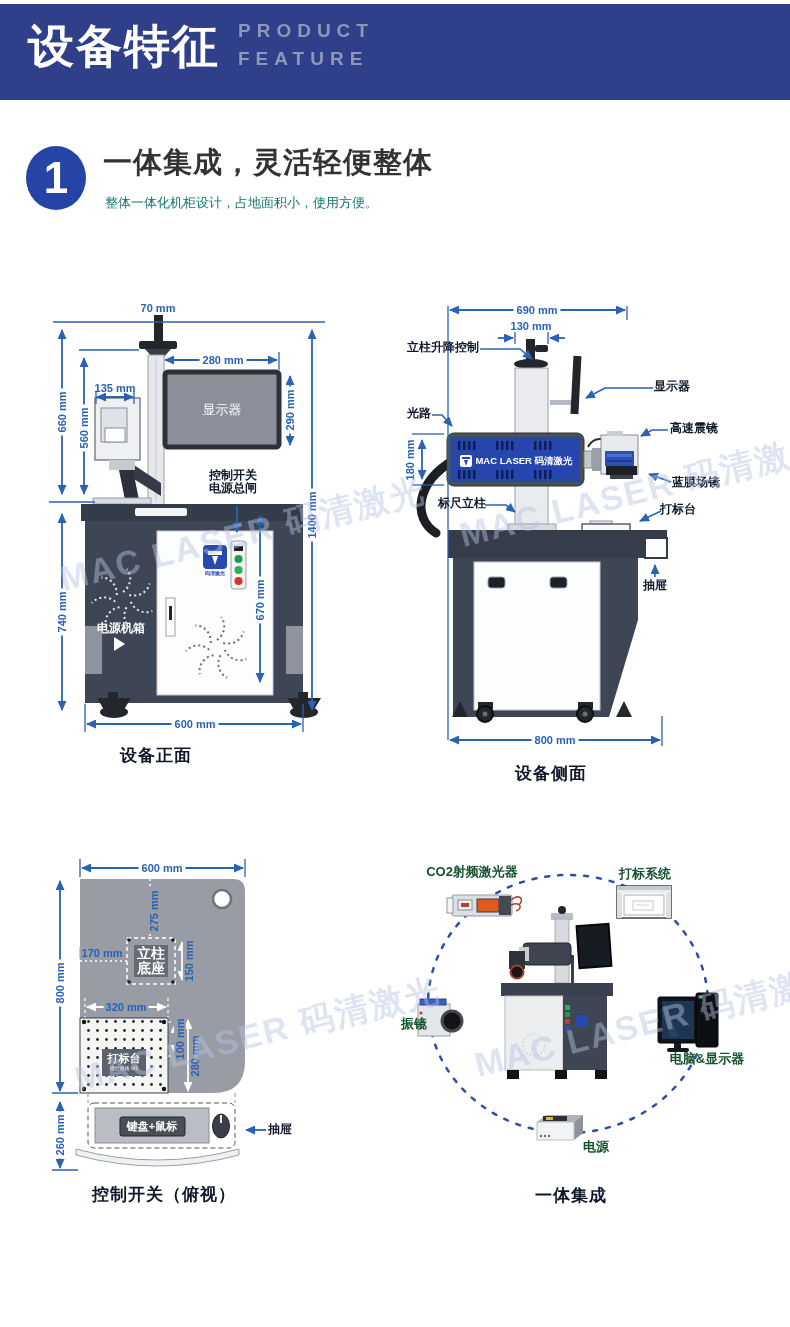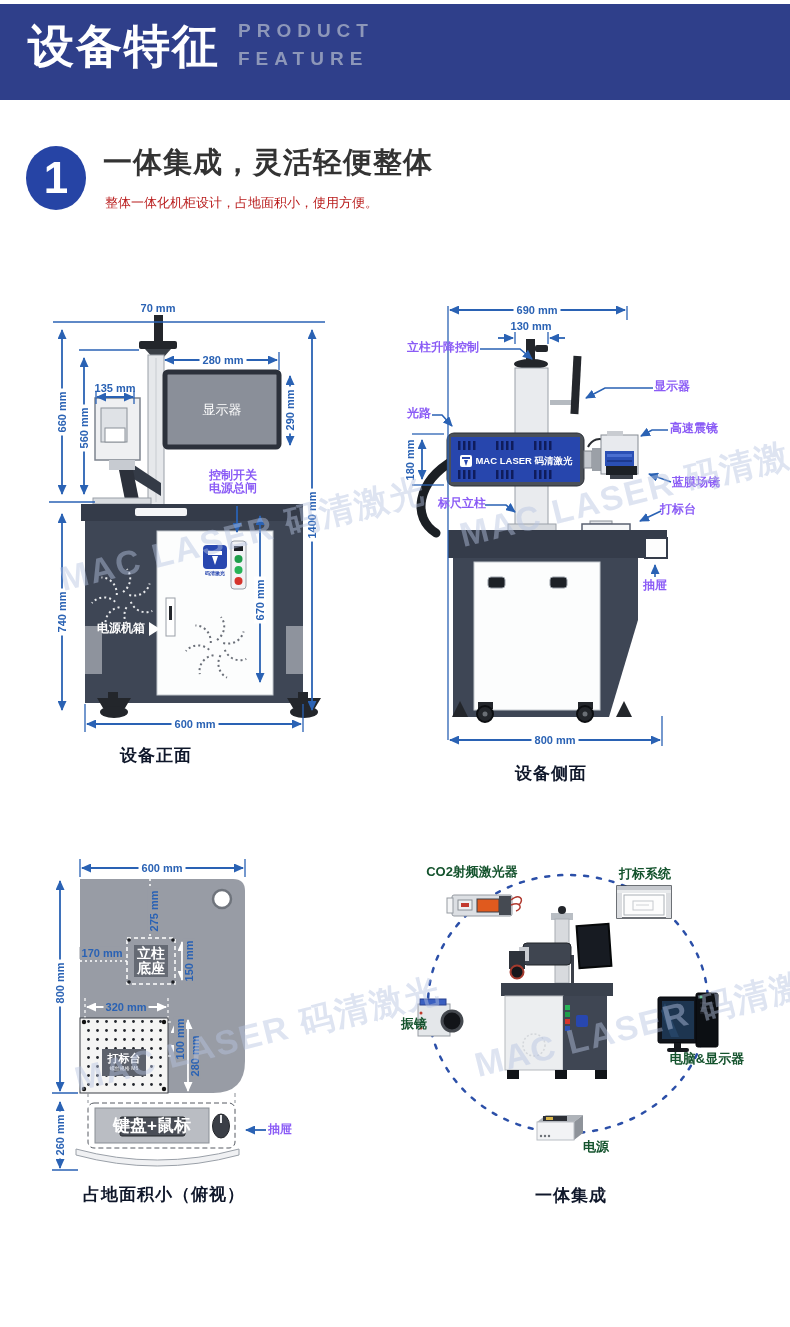--- a/index.html
+++ b/index.html
@@ -6,30 +6,30 @@
   #page{position:relative;width:790px;height:1327px;background:#fff;overflow:hidden;
         font-family:"Liberation Sans","DejaVu Sans",sans-serif;}
   
   .hdr{position:absolute;left:0;top:4px;width:790px;height:96px;}
   .hdr-title{position:absolute;left:28px;top:12px;font-size:46px;font-weight:800;color:#fff;letter-spacing:2px;}
   .hdr-sub{position:absolute;left:238px;font-size:19px;font-weight:700;letter-spacing:6px;color:#8d97b9;}
   
   .badge{position:absolute;left:26px;top:146px;width:60px;height:64px;border-radius:50%;
          display:flex;align-items:center;justify-content:center;color:#fff;font-size:44px;font-weight:800;}
   .f-title{position:absolute;left:103px;top:143px;font-size:29px;font-weight:800;color:#333;letter-spacing:1px;}
-  .f-desc{position:absolute;left:105px;top:194px;font-size:13px;color:#b91c1c;text-align:right;}
+  .f-desc{position:absolute;left:105px;top:194px;font-size:13px;color:#0f766e;text-align:right;}
   
   .panel{position:absolute;}
   .panel svg{position:absolute;left:0;top:0;}
   
   .t,.tv{position:absolute;white-space:nowrap;line-height:1.1;}
   .t{transform:translate(-50%,-50%);}
   .tv{transform:translate(-50%,-50%) rotate(-90deg);}
   .dim{color:#2a62b4;font-weight:700;font-size:11px;}
-  .lbl{color:#8b5cf6;font-weight:700;font-size:12px;}
+  .lbl{color:#0f172a;font-weight:700;font-size:12px;}
   .bgw{background:#fff;padding:0 3px;}
   .bgg{background:#989ca5;padding:0 2px;}
   .wh{color:#fff;}
   .cap{color:#0f172a;font-weight:800;font-size:17px;letter-spacing:1px;}
   .ilbl{color:#14532d;font-weight:700;font-size:13px;}
   .tiny{font-size:5px;letter-spacing:0;}
   .wm{position:absolute;color:#b7c4e2;opacity:.45;font-weight:700;font-size:34px;
       letter-spacing:2px;white-space:nowrap;transform:rotate(-14deg);z-index:6;pointer-events:none;}
   .ctr{text-align:center;}
   .ptri{width:0;height:0;border:7px solid transparent;border-left:11px solid #fff;display:inline-block;margin-left:4px;}
@@ -154,21 +154,21 @@
     <div class="tv dim bgw" style="left:255px;top:110px;">290 mm</div>
     <div class="tv dim bgw" style="left:27px;top:312px;">740 mm</div>
     <div class="tv dim bgw" style="left:225px;top:300px;">670 mm</div>
     <div class="tv dim bgw" style="left:277px;top:215px;">1400 mm</div>
     <div class="t dim bgw" style="left:160px;top:424px;">600 mm</div>
     <div class="t wh" style="left:187px;top:110px;font-size:13px;">显示器</div>
     <div class="t lbl ctr" style="left:198px;top:182px;">
       <div>控制开关</div>
       <div>电源总闸</div>
     </div>
-    <div class="pwr" style="position:absolute;left:62px;top:320px;">
+    <div class="pwr" style="position:absolute;left:62px;top:320px;flex-direction:column;">
       <span class="wh" style="font-size:12px;font-weight:700;">电源机箱</span>
       <span class="ptri"></span>
     </div>
     <div class="t tiny" style="left:180px;top:274px;color:#2847af;font-weight:700;">码清激光</div>
     <div class="t cap" style="left:121px;top:456px;">设备正面</div>
   </div>
 
   <div class="panel" style="left:400px;top:282px;width:385px;height:490px;margin-top:22px;">
     <svg width="385" height="490" viewBox="0 0 385 490">
       <defs>
@@ -363,23 +363,23 @@
     <div class="tv dim bgg" style="left:159px;top:106px;">150 mm</div>
     <div class="t dim bgg" style="left:96px;top:152px;">320 mm</div>
     <div class="tv dim bgg" style="left:150px;top:184px;">100 mm</div>
     <div class="tv dim bgg" style="left:165px;top:201px;">280 mm</div>
     <div class="t wh ctr" style="left:121px;top:106px;font-size:14px;font-weight:700;">
       <div>立柱</div>
       <div>底座</div>
     </div>
     <div class="t wh" style="left:94px;top:203px;font-size:11px;font-weight:700;">打标台</div>
     <div class="t wh tiny" style="left:94px;top:214px;">螺丝规格 M6</div>
-    <div class="t wh" style="left:122px;top:271px;font-size:17px;font-weight:700;">键盘+鼠标</div>
+    <div class="t wh" style="left:122px;top:271px;font-size:11px;font-weight:700;">键盘+鼠标</div>
     <div class="t lbl" style="left:250px;top:275px;">抽屉</div>
-    <div class="t cap" style="left:134px;top:340px;">占地面积小（俯视）</div>
+    <div class="t cap" style="left:134px;top:340px;">控制开关（俯视）</div>
   </div>
 
   <div class="panel" style="left:395px;top:855px;width:385px;height:355px;">
     <svg width="385" height="355" viewBox="0 0 385 355">
       <ellipse cx="173" cy="149" rx="140" ry="129" fill="none" stroke="#2b4fa8" stroke-width="2.5" stroke-dasharray="4 9" stroke-linecap="round"></ellipse>
 
       <g>
         <rect x="57" y="40" width="60" height="21" rx="2" fill="#dcdfe3" stroke="#969ba2"></rect>
         <rect x="52" y="43" width="6" height="15" fill="#f4f5f6" stroke="#969ba2"></rect>
         <rect x="63" y="45" width="14" height="10" fill="#eef0f1" stroke="#8a8f96"></rect>

